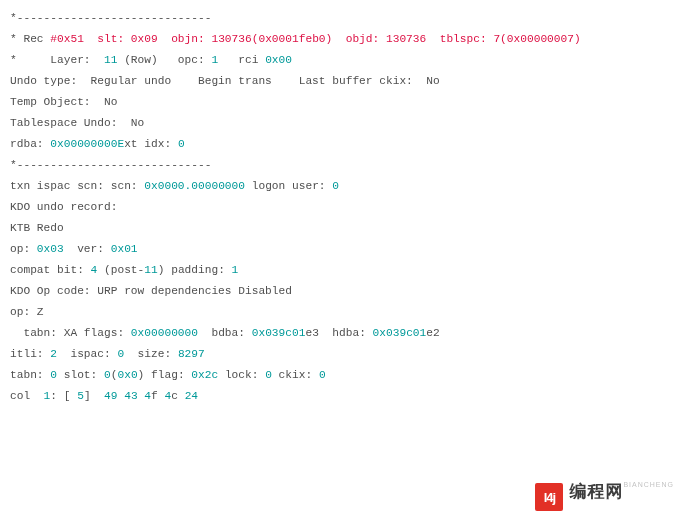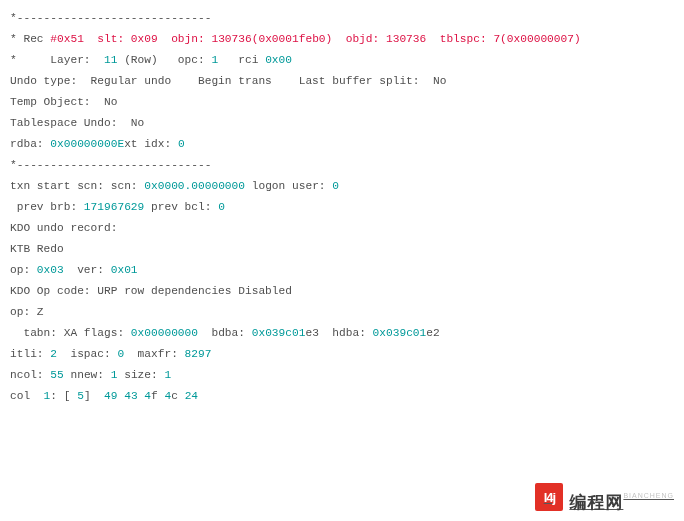--- a/index.html
+++ b/index.html
@@ -22,24 +22,23 @@
   .ln { white-space: pre; }
   .red  { color: #dd1144; }
   .teal { color: #009999; text-align: center; }
 
   
   .wm {
     position: absolute;
     right: 10px;
     bottom: 10px;
     display: flex;
-    align-items: flex-end;
+    align-items: flex-start;
     gap: 6px;
     opacity: 0.95;
-    text-decoration: underline;
   }
   .wm-badge {
     width: 28px;
     height: 28px;
     background: #e1251b;
     display: flex;
     align-items: center;
     justify-content: center;
     border-radius: 2px;
   }
@@ -66,35 +65,35 @@
   }
   .wm-col { display: flex; flex-direction: row; line-height: 1; }
 </style>
 </head>
 <body>
 
 <div class="block" id="block">
     <div class="ln"><span>*-----------------------------</span></div>
     <div class="ln"><span>* Rec </span><span class="red">#0x51  slt: 0x09  objn: 130736(0x0001feb0)  objd: 130736  tblspc: 7(0x00000007)</span></div>
     <div class="ln"><span>*     Layer:  </span><span class="teal">11</span><span> (Row)   opc: </span><span class="teal">1</span><span>   rci </span><span class="teal">0x00</span></div>
-    <div class="ln"><span>Undo type:  Regular undo    Begin trans    Last buffer split:  No </span></div>
+    <div class="ln"><span>Undo type:  Regular undo    Begin trans    Last buffer ckix:  No </span></div>
     <div class="ln"><span>Temp Object:  No </span></div>
     <div class="ln"><span>Tablespace Undo:  No </span></div>
     <div class="ln"><span>rdba: </span><span class="teal">0x00000000E</span><span>xt idx: </span><span class="teal">0</span></div>
     <div class="ln"><span>*-----------------------------</span></div>
-    <div class="ln"><span>txn start scn: scn: </span><span class="teal">0x0000.00000000</span><span> logon user: </span><span class="teal">0</span></div>
-    <div class="ln"><span> prev brb: </span><span class="teal">171967629</span><span> prev bcl: </span><span class="teal">0</span></div>
+    <div class="ln"><span>txn ispac scn: scn: </span><span class="teal">0x0000.00000000</span><span> logon user: </span><span class="teal">0</span></div>
     <div class="ln"><span>KDO undo record:</span></div>
     <div class="ln"><span>KTB Redo </span></div>
     <div class="ln"><span>op: </span><span class="teal">0x03</span><span>  ver: </span><span class="teal">0x01</span><span>  </span></div>
+    <div class="ln"><span>compat bit: </span><span class="teal">4</span><span> (post-</span><span class="teal">11</span><span>) padding: </span><span class="teal">1</span></div>
     <div class="ln"><span>KDO Op code: URP row dependencies Disabled</span></div>
     <div class="ln"><span>op: Z</span></div>
     <div class="ln"><span>  tabn: XA flags: </span><span class="teal">0x00000000</span><span>  bdba: </span><span class="teal">0x039c01</span><span>e3  hdba: </span><span class="teal">0x039c01</span><span>e2</span></div>
-    <div class="ln"><span>itli: </span><span class="teal">2</span><span>  ispac: </span><span class="teal">0</span><span>  maxfr: </span><span class="teal">8297</span></div>
-    <div class="ln"><span>ncol: </span><span class="teal">55</span><span> nnew: </span><span class="teal">1</span><span> size: </span><span class="teal">1</span></div>
+    <div class="ln"><span>itli: </span><span class="teal">2</span><span>  ispac: </span><span class="teal">0</span><span>  size: </span><span class="teal">8297</span></div>
+    <div class="ln"><span>tabn: </span><span class="teal">0</span><span> slot: </span><span class="teal">0</span><span>(</span><span class="teal">0x0</span><span>) flag: </span><span class="teal">0x2c</span><span> lock: </span><span class="teal">0</span><span> ckix: </span><span class="teal">0</span></div>
     <div class="ln"><span>col  </span><span class="teal">1</span><span>: [ </span><span class="teal">5</span><span>]  </span><span class="teal">49</span><span> </span><span class="teal">43 4</span><span>f </span><span class="teal">4</span><span>c </span><span class="teal">24</span></div>
   </div>
 
 <div class="wm">
   <div class="wm-badge">
     <span>l4j</span>
   </div>
   <div class="wm-col">
     <div class="wm-text">编程网</div>
     <div class="wm-sub">BIANCHENG</div>

